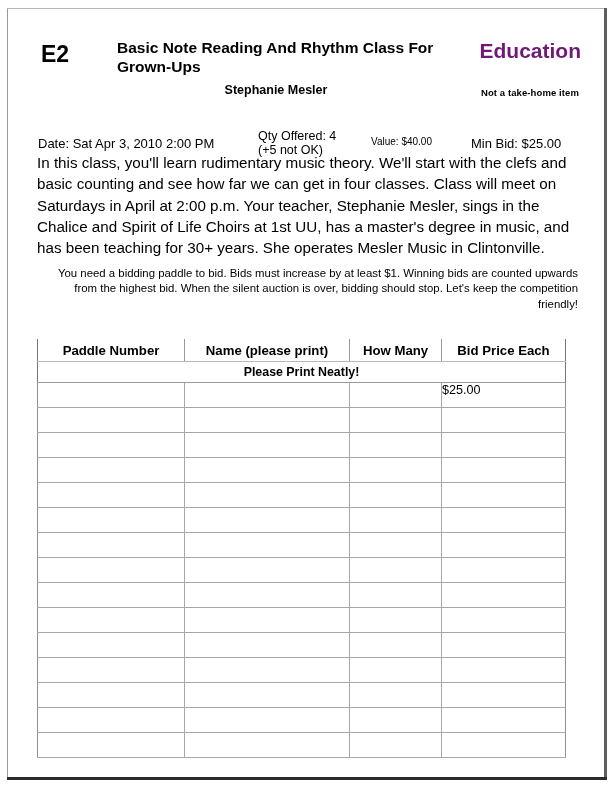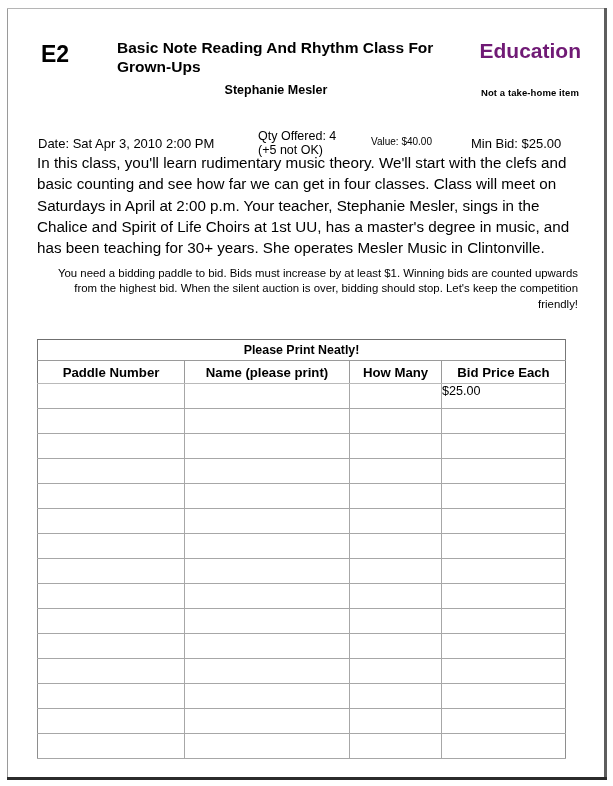--- a/index.html
+++ b/index.html
@@ -242,28 +242,28 @@
 
     <table class="bidtable">
       <colgroup>
         <col style="width:147px">
         <col style="width:165px">
         <col style="width:92px">
         <col style="width:124px">
       </colgroup>
       <tbody>
         <tr>
-          <td class="tbl-caption" colspan="4">Please Print Neatly!</td>
-        </tr>
-        <tr>
           <th class="colhead first">Paddle Number</th>
           <th class="colhead">Name (please print)</th>
           <th class="colhead">How Many</th>
           <th class="colhead last">Bid Price Each</th>
         </tr>
+        <tr>
+          <td class="tbl-caption" colspan="4">Please Print Neatly!</td>
+        </tr>
 
         <tr class="bidrow">
           <td class="first"></td>
           <td></td>
           <td></td>
           <td class="last start-price">$25.00</td>
         </tr>
 
         <tr class="bidrow">
           <td class="first"></td>

